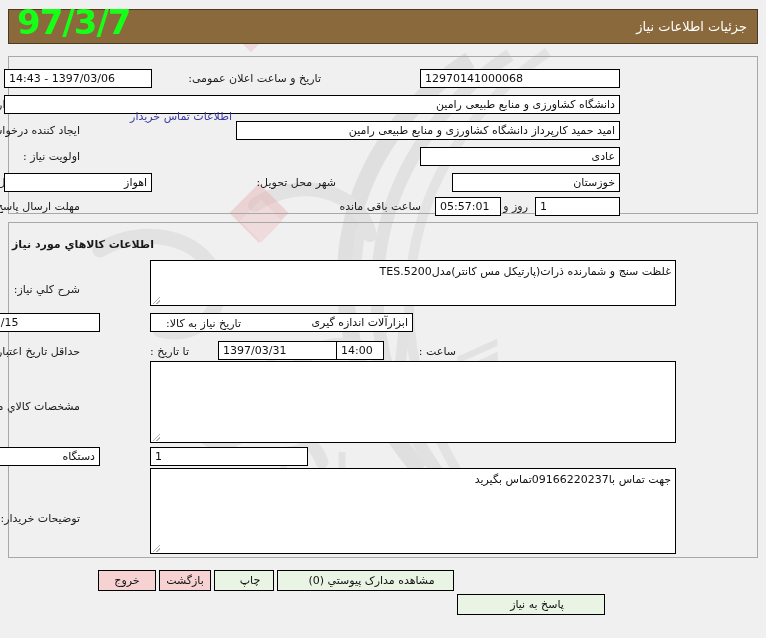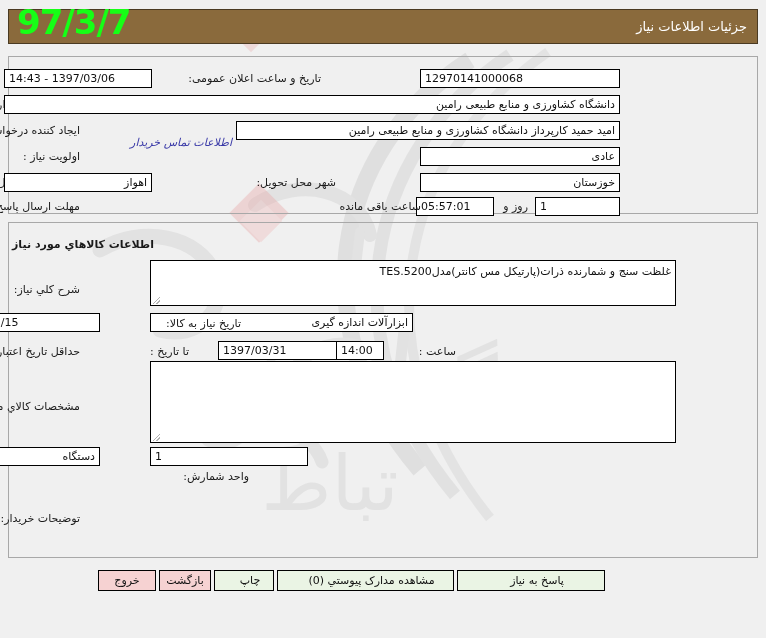--- a/index.html
+++ b/index.html
@@ -184,35 +184,35 @@
   <div class="fld c" style="right:146px; top:69px; width:200px;">12970141000068</div>
 
   <div class="lbl" style="right:445px; top:72px;">تاریخ و ساعت اعلان عمومی:</div>
   <div class="fld c" style="right:614px; top:69px; width:148px;">1397/03/06 - 14:43</div>
 
   <div class="lbl" style="right:686px; top:98px;">نام دستگاه خریدار:</div>
   <div class="fld r" style="right:146px; top:95px; width:616px;">دانشگاه کشاورزی و منابع طبیعی رامین</div>
 
   <div class="lbl" style="right:686px; top:124px;">ایجاد کننده درخواست:</div>
   <div class="fld r" style="right:146px; top:121px; width:384px;margin-left:36px;">امید حمید کارپرداز دانشگاه کشاورزی و منابع طبیعی رامین</div>
-  <div class="link" style="right:534px; top:136px;font-style:italic;">اطلاعات تماس خریدار</div>
+  <div class="link" style="right:534px; top:110px;">اطلاعات تماس خریدار</div>
 
   <div class="lbl" style="right:686px; top:150px;">اولویت نیاز :</div>
   <div class="fld r" style="right:146px; top:147px; width:200px;">عادی</div>
 
   <div class="lbl" style="right:686px; top:176px;">استان محل تحویل:</div>
-  <div class="fld r" style="right:146px; top:173px; width:200px;text-align:right;">خوزستان</div>
+  <div class="fld r" style="right:146px; top:173px; width:168px;text-align:right;">خوزستان</div>
 
   <div class="lbl" style="right:430px; top:176px;">شهر محل تحویل:</div>
   <div class="fld r" style="right:614px; top:173px; width:148px;">اهواز</div>
 
   <div class="lbl" style="right:686px; top:200px;">مهلت ارسال پاسخ:</div>
   <div class="fld c" style="right:146px; top:197px; width:85px;">1</div>
   <div class="lbl" style="right:238px; top:200px;">روز و</div>
-  <div class="fld c ltr" style="right:272px; top:197px; width:78px;margin-left:16px;">05:57:01</div>
+  <div class="fld c ltr" style="right:265px; top:197px; width:66px;margin-left:16px;">05:57:01</div>
   <div class="lbl" style="right:345px; top:200px;">ساعت باقی مانده</div>
 
   <div class="panel" id="panel-bottom"></div>
   <div class="lbl" style="right:612px; top:238px; font-weight:bold; font-size:11px;">اطلاعات کالاهاي مورد نیاز</div>
 
   <div class="lbl" style="right:686px; top:283px;">شرح کلي نیاز:</div>
   <div class="fld ta r" style="right:90px; top:260px; width:526px; height:46px;">
     <span>غلظت سنج و شمارنده ذرات(پارتیکل مس کانتر)مدلTES.5200</span>
     <span class="resizer"></span>
   </div>
@@ -234,20 +234,24 @@
     <span></span>
     <span class="resizer"></span>
   </div>
 
   <div class="lbl" style="right:686px; top:451px;">تعداد / مقدار مورد نیاز:</div>
   <div class="fld l" style="right:458px; top:447px; width:158px;">1</div>
   <div class="lbl" style="right:517px; top:470px;">واحد شمارش:</div>
   <div class="fld r" style="right:666px; top:447px; width:138px; left:100px;">دستگاه</div>
 
   <div class="lbl" style="right:686px; top:512px;">توضیحات خریدار:</div>
-
-  <div class="btn green" style="right:161px; width:148px;">پاسخ به نیاز</div>
+  <div class="fld ta r" style="right:90px; top:468px; width:526px; height:86px;">
+    <span>جهت تماس با09166220237تماس بگیرید</span>
+    <span class="resizer"></span>
+  </div>
+
+  <div class="btn green" style="right:161px; width:148px;margin-top:24px;">پاسخ به نیاز</div>
   <div class="btn green" style="right:312px; width:177px;">مشاهده مدارک پیوستي (0)</div>
   <div class="btn green" style="right:492px; width:60px;">چاپ</div>
   <div class="btn pink" style="right:555px; width:52px;">بازگشت</div>
   <div class="btn pink" style="right:610px; width:58px;">خروج</div>
 
 </div>
 
 </body></html>

